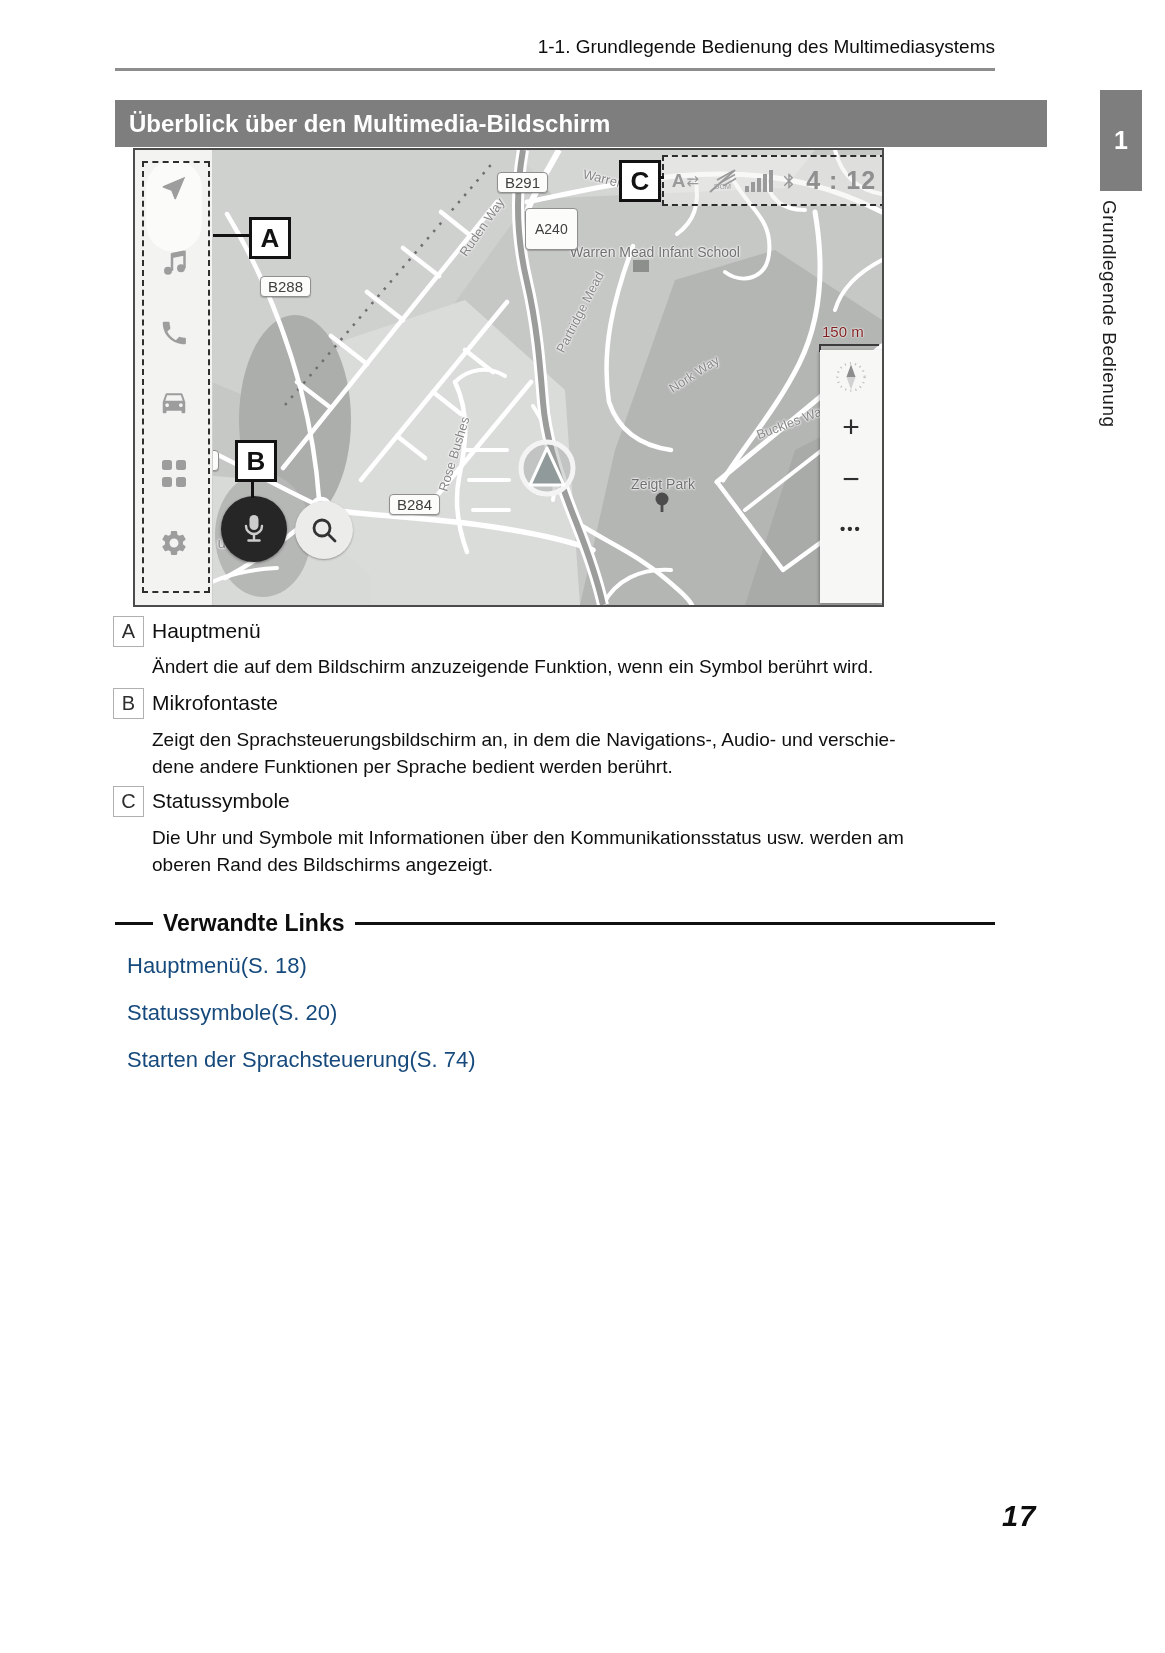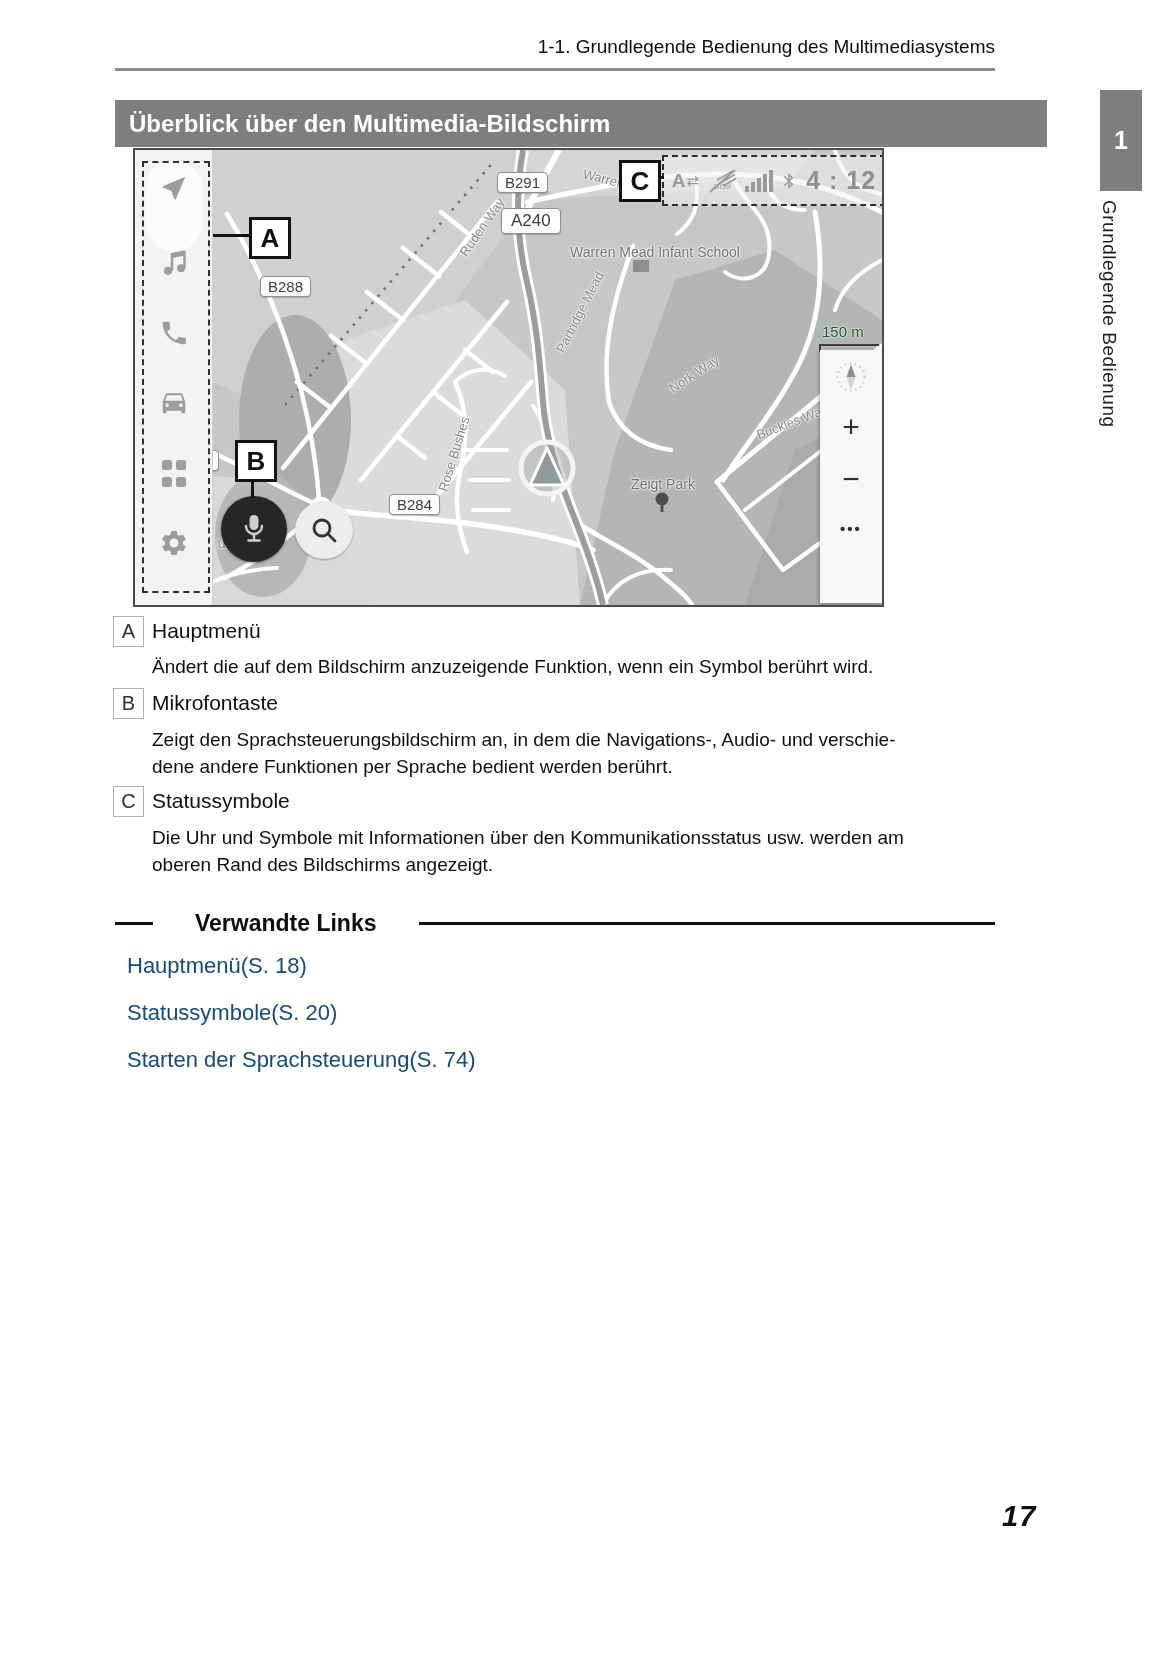--- a/index.html
+++ b/index.html
@@ -23,21 +23,21 @@
   .map{position:absolute;left:133px;top:148px;width:747px;height:455px;border:2px solid #4b4b4b;
         background:#c6c8c6;overflow:hidden;}
   .map-svg{position:absolute;left:0;top:0;width:100%;height:100%;z-index:0;}
 
   .st{position:absolute;z-index:1;font-size:13px;color:#878787;white-space:nowrap;
       text-shadow:0 0 2px #fff,0 0 2px #fff,0 0 3px #fff;transform:translate(-50%,-50%) rotate(var(--r,0deg));}
   .st.big{font-size:14px;color:#707070;}
 
   .rlabel{position:absolute;z-index:2;background:#fcfcfa;border:1.5px solid #8f8f8f;border-radius:4px;
       color:#3f3f3f;font-size:15px;padding:1px 7px;box-shadow:0 1px 1px rgba(0,0,0,.2);white-space:nowrap;}
-  .rlabel.major{font-size:17px;padding:2px 9px;}
+  .rlabel.major{font-size:14px;padding:12px 9px;margin-left:24px;}
 
   .menu-strip{position:absolute;left:0;top:0;width:77px;height:455px;background:#f3f3f1;z-index:4;
       border-right:1px solid #cfcfcd;}
   .menu-highlight{position:absolute;left:11px;top:10px;width:56px;height:92px;border-radius:28px;background:#fbfbf9;}
   .menu-dashed{position:absolute;left:7px;top:11px;width:64px;height:428px;border:2.5px dashed #2e2e2e;z-index:5;}
   .mi{position:absolute;left:24px;width:30px;height:30px;color:#9d9d9d;}
   .mi svg{width:30px;height:30px;display:block;}
   .grid-icon{display:grid;grid-template-columns:10px 10px;grid-gap:4px;padding:3px;}
   .grid-icon span{width:10px;height:10px;border-radius:2.5px;background:#9d9d9d;}
 
@@ -52,37 +52,37 @@
 
   .callout{position:absolute;z-index:6;width:36px;height:36px;background:#fff;border:3px solid #121212;
       display:flex;align-items:center;justify-content:center;font-size:26px;font-weight:bold;color:#121212;}
   .conn{position:absolute;background:#121212;z-index:6;}
 
   .mic-btn{position:absolute;left:86px;top:346px;width:66px;height:66px;border-radius:50%;
       background:#262626;z-index:5;display:flex;align-items:center;justify-content:center;box-shadow:0 1px 3px rgba(0,0,0,.4);}
   .search-btn{position:absolute;left:160px;top:351px;width:58px;height:58px;border-radius:50%;
       background:#ececea;z-index:5;display:flex;align-items:center;justify-content:center;box-shadow:0 1px 2px rgba(0,0,0,.3);}
 
-  .scale-label{position:absolute;left:687px;top:173px;z-index:3;font-size:15px;color:#14532d;
+  .scale-label{position:absolute;left:687px;top:173px;z-index:3;font-size:15px;color:#7f1d1d;
       text-shadow:0 0 2px #fff,0 0 2px #fff;}
   .scale-bar{position:absolute;left:684px;top:194px;width:58px;height:6px;z-index:3;
       border-top:2px solid #3c3c3c;border-left:2px solid #3c3c3c;}
 
   .panel{position:absolute;left:685px;top:200px;width:62px;height:253px;background:#f7f7f5;z-index:3;
       box-shadow:-1px 1px 3px rgba(0,0,0,.3);display:flex;flex-direction:column;align-items:center;}
   .panel .zoom{font-size:30px;color:#2e2e2e;line-height:1;}
   .panel .dots{font-size:15px;font-weight:bold;color:#2e2e2e;letter-spacing:2px;}
 
   
   .lkey{position:absolute;left:113px;width:29px;height:29px;border:1px solid #b0b0b0;
       display:flex;align-items:center;justify-content:center;font-size:20px;color:#2e2e2e;}
   .ltitle{position:absolute;left:152px;font-size:21px;color:#0f0f0f;line-height:30px;}
   .ldesc{position:absolute;left:152px;font-size:19px;color:#0f0f0f;line-height:27px;white-space:nowrap;}
 
-  .related{position:absolute;left:115px;top:910px;width:880px;display:flex;align-items:center;gap:32px;}
+  .related{position:absolute;left:115px;top:910px;width:880px;display:flex;align-items:center;}
   .related .dash{height:2.5px;background:#111;}
   .related .dash.l{width:38px;}
   .related .dash.r{flex:1;}
   .related .rtitle{font-size:23px;font-weight:bold;color:#0d0d0d;padding:0 10px;}
 
   .rlink{position:absolute;left:127px;font-size:22px;color:#174a7c;text-decoration:none;cursor:pointer;}
 
   .page-num{position:absolute;left:1002px;top:1500px;font-size:29px;font-weight:bold;color:#0d0d0d;letter-spacing:1px;font-style:italic;}
 </style>
 </head>

